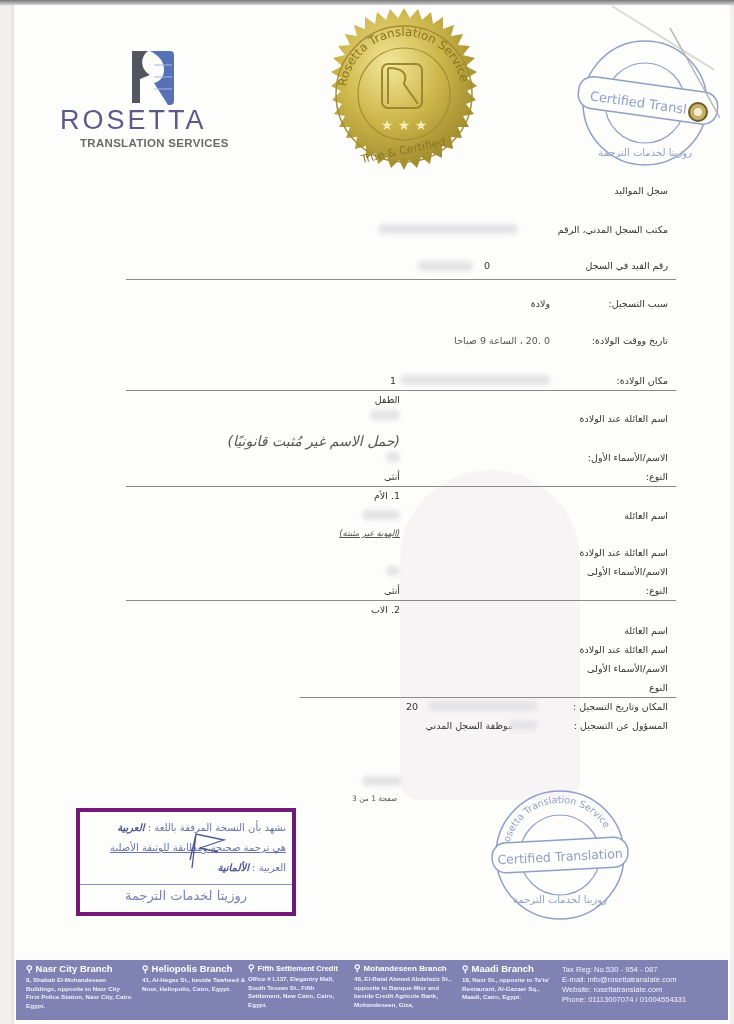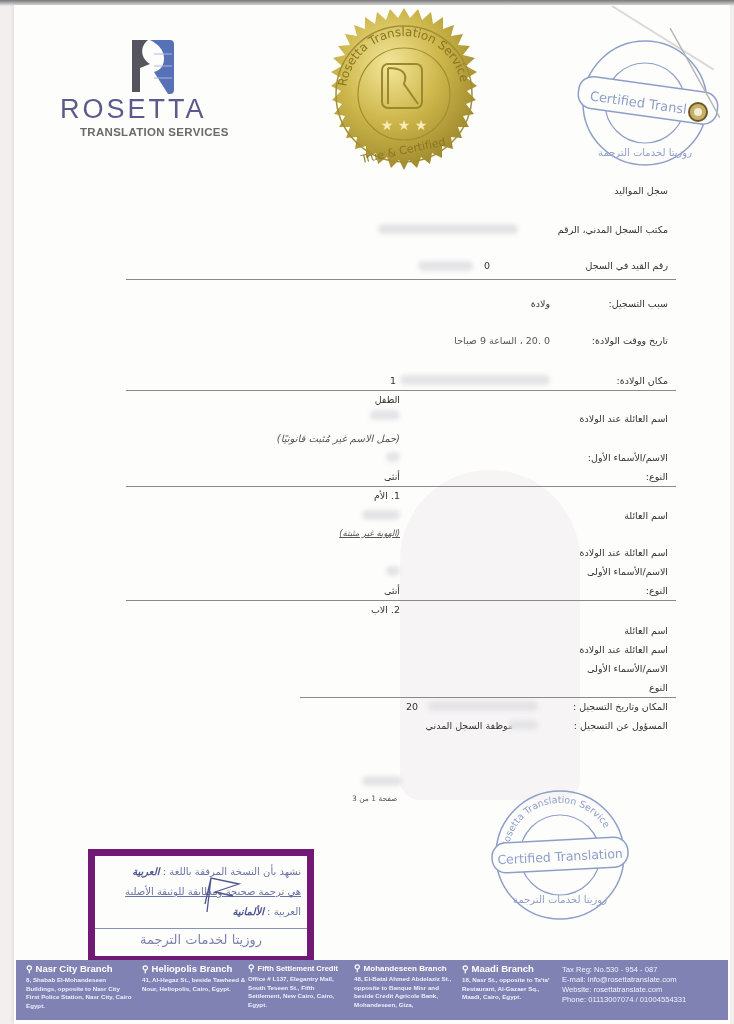--- a/index.html
+++ b/index.html
@@ -5,41 +5,41 @@
   html,body{margin:0;padding:0;}
   body{width:734px;height:1024px;background:#f2efee;position:relative;overflow:hidden;font-family:"DejaVu Sans",sans-serif;}
   .scan-edge{position:absolute;left:0;top:0;width:734px;height:6px;background:linear-gradient(#777,#bbb 60%,#eee);}
   .page{position:absolute;left:14px;top:5px;width:716px;height:1019px;background:#fdfdfc;box-shadow:-2px 0 3px rgba(0,0,0,.06);}
   .crease{position:absolute;left:612px;top:5px;width:120px;height:2px;background:#bbb;transform-origin:left;transform:rotate(32deg);opacity:.55;}
 
   
   .watermark{position:absolute;left:400px;top:470px;width:180px;height:330px;border-radius:90px 90px 20px 20px;background:#f6f3f4;opacity:.9;}
 
   
-  .logo{position:absolute;left:60px;top:34px;width:200px;height:110px;}
+  .logo{position:absolute;left:60px;top:45px;width:200px;height:110px;}
   .logo-mark{position:absolute;left:68px;top:4px;width:48px;height:58px;}
   .logo-word{position:absolute;left:0;top:60px;width:200px;font-family:"Liberation Sans",sans-serif;font-size:27px;letter-spacing:3px;color:#5b5a8a;}
   .logo-sub{position:absolute;left:20px;top:92px;font-family:"Liberation Sans",sans-serif;font-size:11.5px;font-weight:bold;color:#6a6a6a;letter-spacing:.3px;}
 
   
   .gold-seal{position:absolute;left:316px;top:6px;width:176px;height:176px;}
   .stamp-top{position:absolute;left:570px;top:28px;width:150px;height:150px;}
   .stamp-bottom{position:absolute;left:490px;top:785px;width:140px;height:140px;}
 
   
   .row{position:absolute;right:66px;direction:rtl;font-family:"DejaVu Sans",sans-serif;font-size:9.5px;color:#333;white-space:nowrap;}
   .label{position:absolute;right:0;}
   .value{position:absolute;}
   .blur{position:absolute;height:10px;background:#e4e4e6;border-radius:6px;filter:blur(2px);}
   .rule{position:absolute;left:126px;right:58px;height:1px;background:#8a8a8a;}
   .italic{font-style:italic;color:#555;}
   .pagenum{position:absolute;left:352px;top:794px;font-size:7.5px;color:#555;direction:rtl;}
 
   
-  .cert{position:absolute;left:88px;top:808px;width:212px;height:100px;border:7px solid #701a75;margin-top:41px;}
+  .cert{position:absolute;left:76px;top:808px;width:212px;height:100px;border:4px solid #701a75;}
   .cert-text{position:absolute;right:6px;direction:rtl;font-family:"DejaVu Sans",sans-serif;font-size:10px;color:#6a73a6;white-space:nowrap;}
   .cert-text b{color:#4f5590;font-style:italic;}
   .cert-hr{position:absolute;left:0;right:0;top:72px;height:1px;background:#8892b8;}
   .cert-foot{position:absolute;left:0;right:0;top:76px;text-align:center;direction:rtl;font-size:13px;color:#7b82ad;letter-spacing:1px;}
   .cert-sig{position:absolute;left:90px;top:18px;width:70px;height:40px;}
 
   
   .footer{position:absolute;left:16px;top:960px;width:712px;height:60px;background:#8082b4;color:#fff;font-family:"Liberation Sans",sans-serif;}
   .branch{position:absolute;top:3px;}
   .branch-title{font-size:9.5px;font-weight:bold;white-space:nowrap;}
@@ -129,21 +129,21 @@
 <div class="rule" style="top:390px;"></div>
 
 <div class="row" style="top:394px;width:330px;">
   <span class="value" style="right:268px;">الطفل</span>
 </div>
 <div class="row" style="top:413px;width:330px;">
   <span class="label">اسم العائلة عند الولادة</span>
   <span class="blur" style="right:268px;width:30px;top:-3px;"></span>
 </div>
 <div class="row" style="top:433px;width:330px;">
-  <span class="value italic" style="right:268px;font-size:10px;">(حمل الاسم غير مُثبت قانونيًا)</span>
+  <span class="value italic" style="right:268px;font-size:14px;">(حمل الاسم غير مُثبت قانونيًا)</span>
 </div>
 <div class="row" style="top:452px;width:330px;">
   <span class="label">الاسم/الأسماء الأول:</span>
   <span class="blur" style="right:268px;width:14px;top:0;"></span>
 </div>
 <div class="row" style="top:471px;width:330px;">
   <span class="label">النوع:</span>
   <span class="value" style="right:268px;">أنثى</span>
 </div>
 <div class="rule" style="top:486px;"></div>

